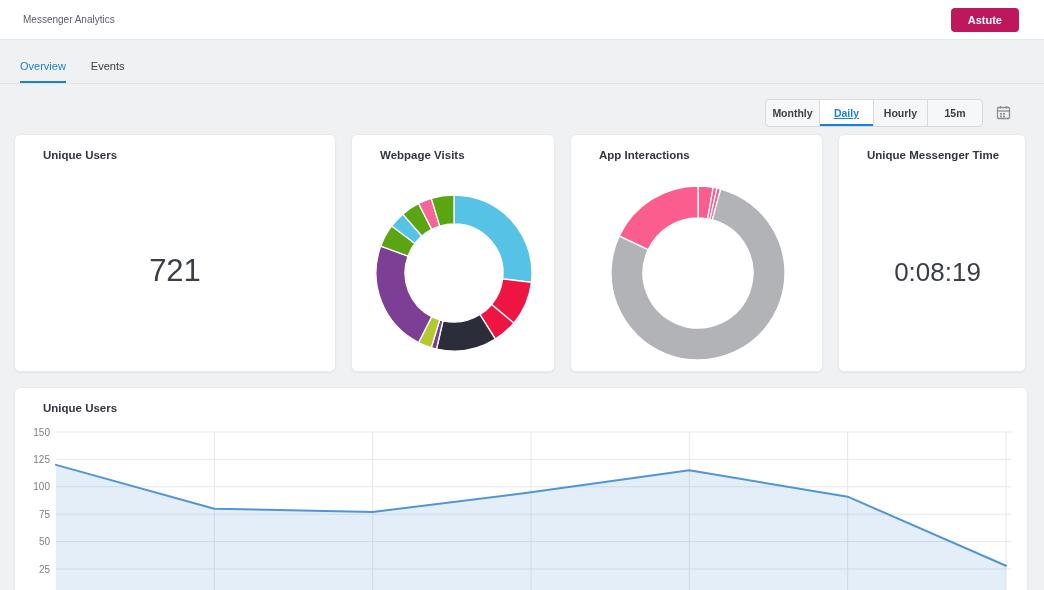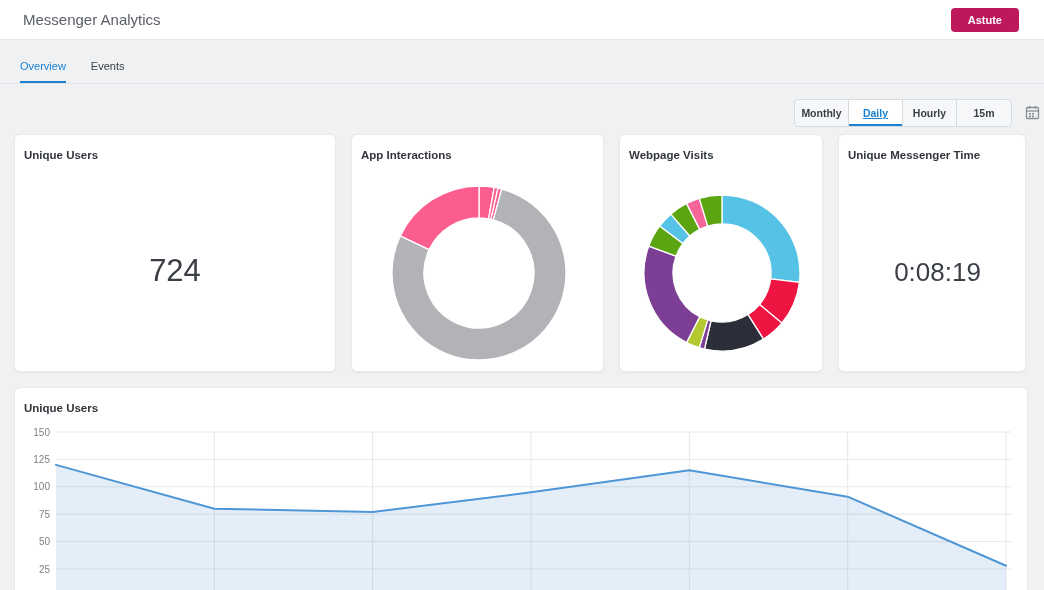--- a/index.html
+++ b/index.html
@@ -2,44 +2,44 @@
 <html><head>
 <meta charset="utf-8">
 <style>
   * { margin:0; padding:0; box-sizing:border-box; }
   html,body { width:1044px; height:590px; overflow:hidden; }
   body { font-family:"Liberation Sans", sans-serif; background:#f0f1f3; position:relative; }
 
   
   .header { height:40px; background:#ffffff; border-bottom:1px solid #e7e8ea;
             display:flex; align-items:center; justify-content:space-between; padding:0 25px 0 23px; }
-  .header-title { font-size:15px; color:#5a5e66; }
+  .header-title { font-size:10px; color:#5a5e66; }
   .primary-btn { background:#be185d; color:#fff; font-weight:bold; font-size:11px;
                  border:none; border-radius:4px; height:24px; padding:0 17px; cursor:pointer; }
 
   
   .tabbar { padding:20px 0 0 20px; border-bottom:1px solid #e1e3e6; display:flex; gap:25px; }
   .tab { font-size:11px; color:#3c4043; padding:0 0 9px 0; cursor:pointer; border-bottom:2px solid transparent; }
   .tab.active { color:#1a82d4; border-bottom-color:#1a82d4; }
 
   
-  .controls-row { display:flex; justify-content:flex-end; align-items:center; padding:15px 4px 0 0; gap:12px; }
+  .controls-row { display:flex; justify-content:flex-end; align-items:center; padding:15px 33px 0 0; gap:12px; }
   .segmented { display:flex; border:1px solid #d7dade; border-radius:4px; overflow:hidden; background:#f6f7f9; }
   .seg-btn { width:54px; height:26px; font-size:10.5px; font-weight:bold; color:#3b3e45;
              background:transparent; border:none; border-right:1px solid #d7dade; cursor:pointer;
              display:flex; align-items:center; justify-content:center; }
   .seg-btn:last-child { border-right:none; }
   .seg-btn.active { background:#ffffff; color:#1a82d4; box-shadow:inset 0 -2px 0 #1a82d4;text-decoration:underline; }
   .calendar-btn { background:none; border:none; cursor:pointer; width:16px; height:16px; padding:0; }
 
   
   .cards-row { display:flex; gap:15px; padding:7px 16px 0 14px; }
   .card { background:#fff; border:1px solid #e9eaec; border-radius:6px; box-shadow:0 1px 2px rgba(0,0,0,0.05);
           position:relative; height:238px; }
-  .card-title { font-size:11.5px; font-weight:bold; color:#32363c; padding:14px 16px 0 9px; }
+  .card-title { font-size:11.5px; font-weight:bold; color:#32363c; padding:14px 16px 0 28px; }
   .card-1 { width:322px; } .card-2 { width:253px; } .card-3 { width:204px; } .card-4 { width:188px; }
   .big-number { position:absolute; left:0; right:0; top:118px; text-align:center;
                 font-size:31px; color:#3a3e45; }
   .big-time { position:absolute; left:11px; right:0; top:122px; text-align:center;
               font-size:26px; color:#3a3e45; }
   .donut-svg { position:absolute; left:0; top:0; }
 
   
   .chart-card { margin:15px 16px 0 14px; background:#fff; border:1px solid #e9eaec; border-radius:6px;
                 box-shadow:0 1px 2px rgba(0,0,0,0.05); height:230px; position:relative; }
@@ -78,49 +78,49 @@
         <rect x="4" y="10.6" width="2" height="1.6" fill="#8a8d93"></rect>
         <rect x="7" y="10.6" width="2" height="1.6" fill="#8a8d93"></rect>
       </svg>
     </span>
   </button>
 </div>
 
 <div class="cards-row">
   <div class="card card-1">
     <div class="card-title">Unique Users</div>
-    <div class="big-number">724</div>
-  </div>
-
-  <div class="card card-2">
-    <div class="card-title">App Interactions</div>
-    <svg class="donut-svg" width="253" height="238">
-        <path d="M 127.00 51.00 A 87 87 0 0 1 142.23 52.34 L 136.63 83.85 A 55 55 0 0 0 127.00 83.00 Z" fill="#fb5d8e" stroke="#ffffff" stroke-width="1.3" stroke-linejoin="round"></path>
-        <path d="M 142.23 52.34 A 87 87 0 0 1 145.98 53.10 L 139.00 84.32 A 55 55 0 0 0 136.63 83.85 Z" fill="#fb5d8e" stroke="#ffffff" stroke-width="1.3" stroke-linejoin="round"></path>
-        <path d="M 145.98 53.10 A 87 87 0 0 1 149.69 54.01 L 141.35 84.90 A 55 55 0 0 0 139.00 84.32 Z" fill="#fb5d8e" stroke="#ffffff" stroke-width="1.3" stroke-linejoin="round"></path>
-        <path d="M 149.69 54.01 A 87 87 0 1 1 48.28 100.96 L 77.23 114.58 A 55 55 0 1 0 141.35 84.90 Z" fill="#b2b3b7" stroke="#ffffff" stroke-width="1.3" stroke-linejoin="round"></path>
-        <path d="M 48.28 100.96 A 87 87 0 0 1 127.00 51.00 L 127.00 83.00 A 55 55 0 0 0 77.23 114.58 Z" fill="#fb5d8e" stroke="#ffffff" stroke-width="1.3" stroke-linejoin="round"></path>
-      </svg>
+    <div class="big-number">721</div>
   </div>
 
   <div class="card card-3">
     <div class="card-title">Webpage Visits</div>
     <svg class="donut-svg" width="204" height="238">
         <path d="M 102.00 60.00 A 78 78 0 0 1 179.44 147.29 L 150.65 143.84 A 49 49 0 0 0 102.00 89.00 Z" fill="#56c3e6" stroke="#ffffff" stroke-width="1.3" stroke-linejoin="round"></path>
         <path d="M 179.44 147.29 A 78 78 0 0 1 161.79 188.10 L 139.56 169.47 A 49 49 0 0 0 150.65 143.84 Z" fill="#ee1543" stroke="#ffffff" stroke-width="1.3" stroke-linejoin="round"></path>
         <path d="M 161.79 188.10 A 78 78 0 0 1 143.38 204.12 L 128.00 179.54 A 49 49 0 0 0 139.56 169.47 Z" fill="#ee1543" stroke="#ffffff" stroke-width="1.3" stroke-linejoin="round"></path>
         <path d="M 143.38 204.12 A 78 78 0 0 1 84.51 214.01 L 91.01 185.75 A 49 49 0 0 0 128.00 179.54 Z" fill="#2b2d39" stroke="#ffffff" stroke-width="1.3" stroke-linejoin="round"></path>
         <path d="M 84.51 214.01 A 78 78 0 0 1 79.30 212.62 L 87.74 184.88 A 49 49 0 0 0 91.01 185.75 Z" fill="#7d3f96" stroke="#ffffff" stroke-width="1.3" stroke-linejoin="round"></path>
         <path d="M 79.30 212.62 A 78 78 0 0 1 66.59 207.50 L 79.75 181.66 A 49 49 0 0 0 87.74 184.88 Z" fill="#b5c832" stroke="#ffffff" stroke-width="1.3" stroke-linejoin="round"></path>
         <path d="M 66.59 207.50 A 78 78 0 0 1 28.78 111.12 L 56.00 121.11 A 49 49 0 0 0 79.75 181.66 Z" fill="#7d3f96" stroke="#ffffff" stroke-width="1.3" stroke-linejoin="round"></path>
         <path d="M 28.78 111.12 A 78 78 0 0 1 39.77 90.97 L 62.91 108.46 A 49 49 0 0 0 56.00 121.11 Z" fill="#5ba412" stroke="#ffffff" stroke-width="1.3" stroke-linejoin="round"></path>
         <path d="M 39.77 90.97 A 78 78 0 0 1 50.79 79.17 L 69.83 101.04 A 49 49 0 0 0 62.91 108.46 Z" fill="#56c3e6" stroke="#ffffff" stroke-width="1.3" stroke-linejoin="round"></path>
         <path d="M 50.79 79.17 A 78 78 0 0 1 66.59 68.50 L 79.75 94.34 A 49 49 0 0 0 69.83 101.04 Z" fill="#5ba412" stroke="#ffffff" stroke-width="1.3" stroke-linejoin="round"></path>
         <path d="M 66.59 68.50 A 78 78 0 0 1 79.30 63.38 L 87.74 91.12 A 49 49 0 0 0 79.75 94.34 Z" fill="#f4659a" stroke="#ffffff" stroke-width="1.3" stroke-linejoin="round"></path>
         <path d="M 79.30 63.38 A 78 78 0 0 1 102.00 60.00 L 102.00 89.00 A 49 49 0 0 0 87.74 91.12 Z" fill="#5ba412" stroke="#ffffff" stroke-width="1.3" stroke-linejoin="round"></path>
+      </svg>
+  </div>
+
+  <div class="card card-2">
+    <div class="card-title">App Interactions</div>
+    <svg class="donut-svg" width="253" height="238">
+        <path d="M 127.00 51.00 A 87 87 0 0 1 142.23 52.34 L 136.63 83.85 A 55 55 0 0 0 127.00 83.00 Z" fill="#fb5d8e" stroke="#ffffff" stroke-width="1.3" stroke-linejoin="round"></path>
+        <path d="M 142.23 52.34 A 87 87 0 0 1 145.98 53.10 L 139.00 84.32 A 55 55 0 0 0 136.63 83.85 Z" fill="#fb5d8e" stroke="#ffffff" stroke-width="1.3" stroke-linejoin="round"></path>
+        <path d="M 145.98 53.10 A 87 87 0 0 1 149.69 54.01 L 141.35 84.90 A 55 55 0 0 0 139.00 84.32 Z" fill="#fb5d8e" stroke="#ffffff" stroke-width="1.3" stroke-linejoin="round"></path>
+        <path d="M 149.69 54.01 A 87 87 0 1 1 48.28 100.96 L 77.23 114.58 A 55 55 0 1 0 141.35 84.90 Z" fill="#b2b3b7" stroke="#ffffff" stroke-width="1.3" stroke-linejoin="round"></path>
+        <path d="M 48.28 100.96 A 87 87 0 0 1 127.00 51.00 L 127.00 83.00 A 55 55 0 0 0 77.23 114.58 Z" fill="#fb5d8e" stroke="#ffffff" stroke-width="1.3" stroke-linejoin="round"></path>
       </svg>
   </div>
 
   <div class="card card-4">
     <div class="card-title">Unique Messenger Time</div>
     <div class="big-time">0:08:19</div>
   </div>
 </div>
 
 <div class="chart-card">

